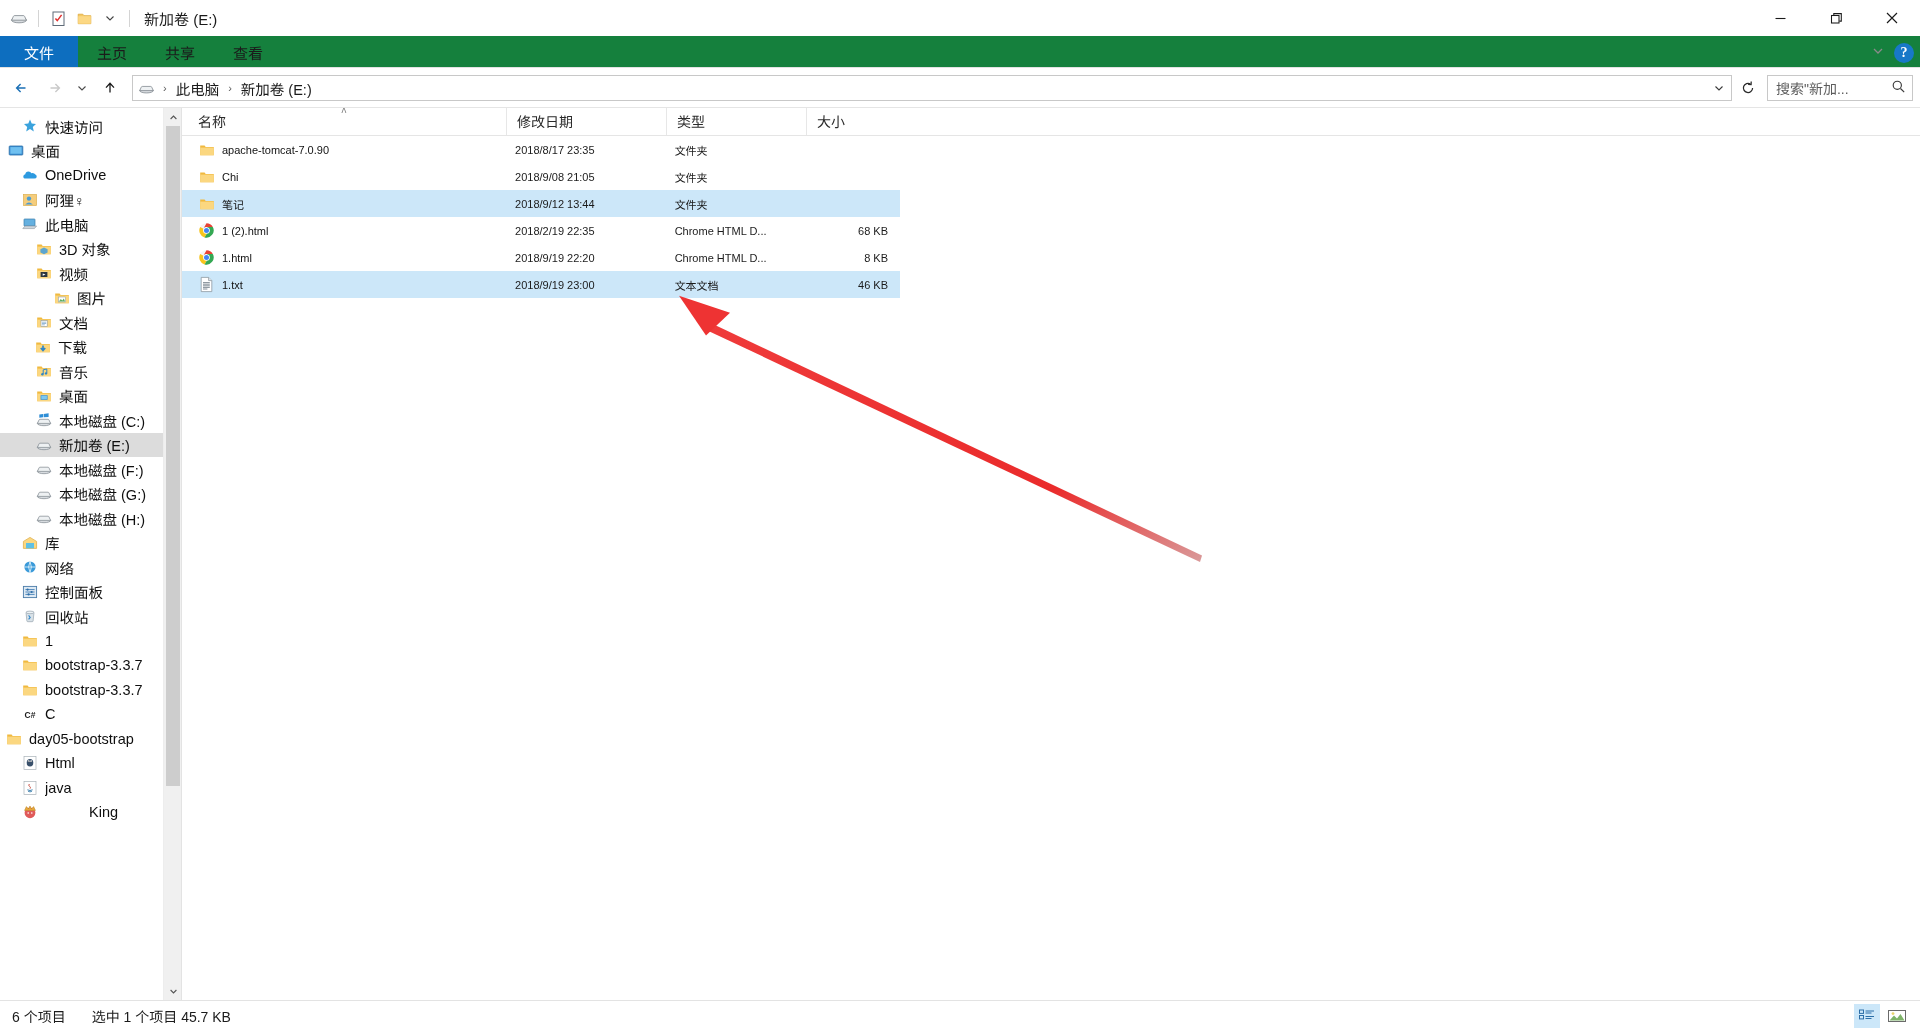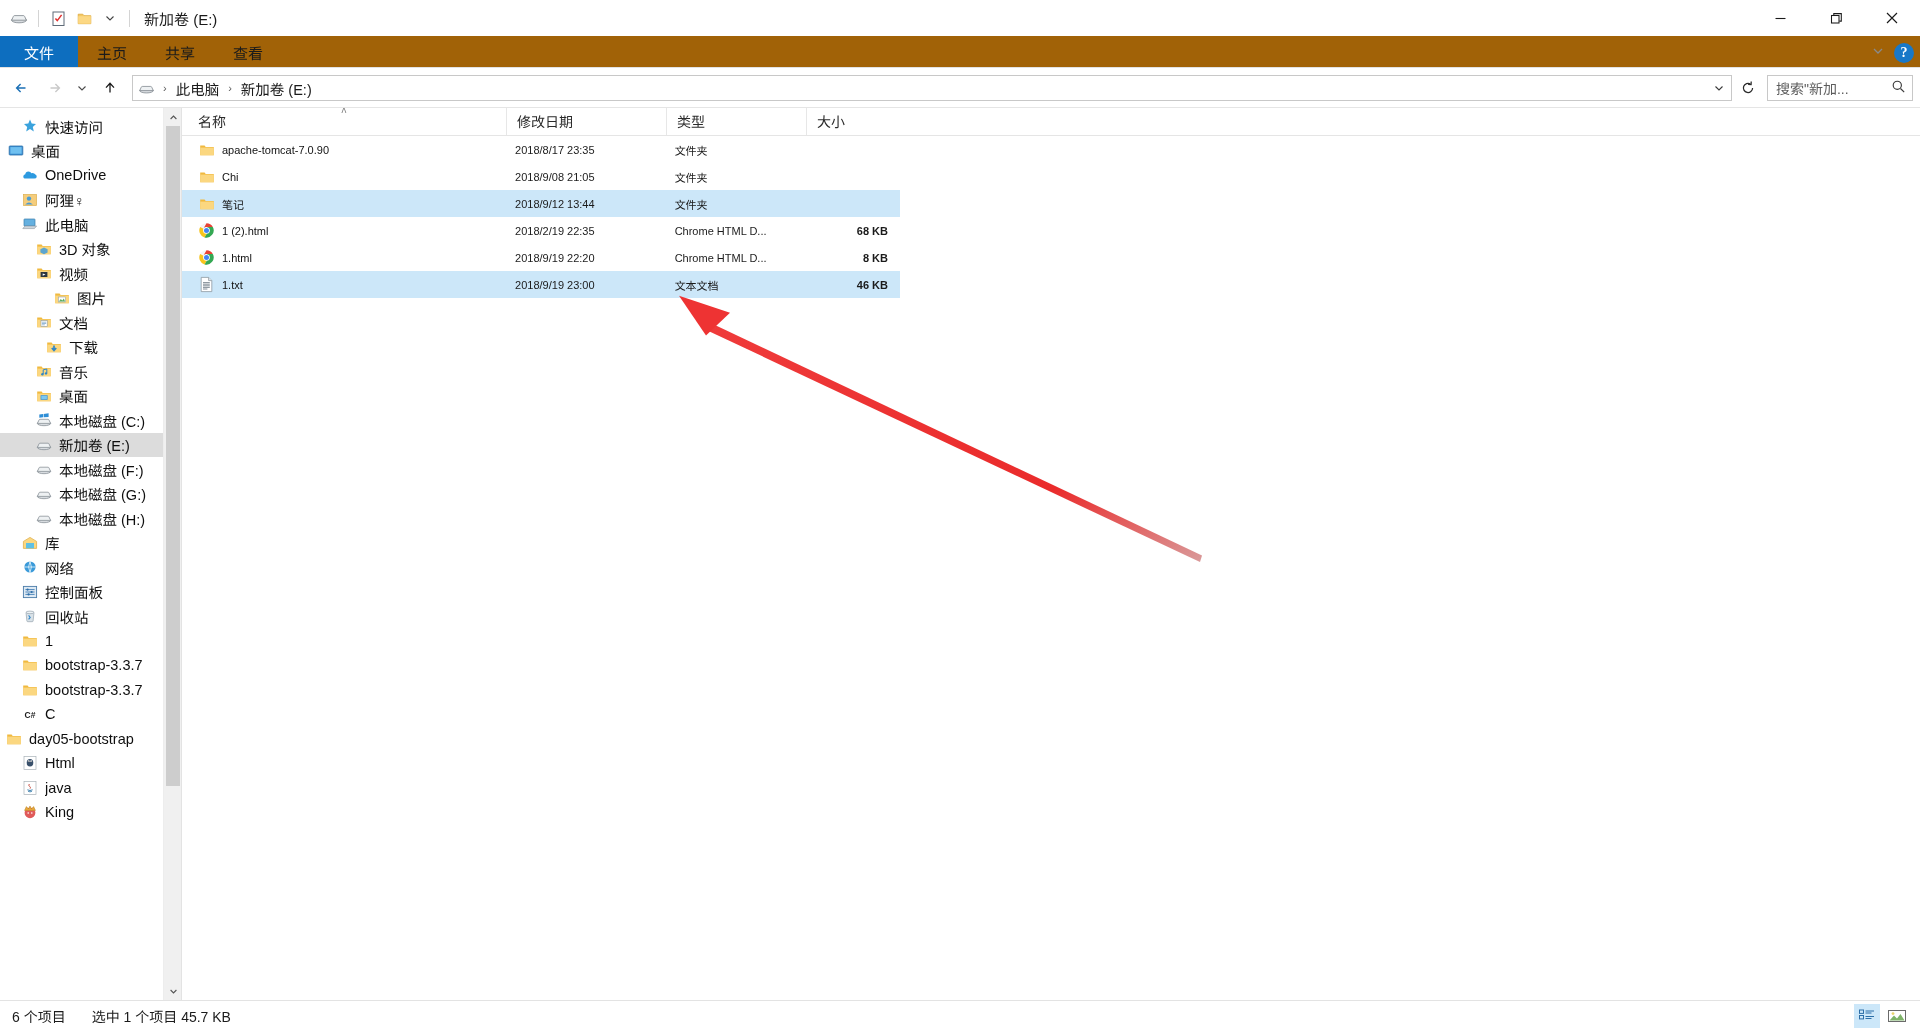--- a/index.html
+++ b/index.html
@@ -45,21 +45,21 @@
   }
   .wc {
     width: 56px; height: 36px;
     display: flex; align-items: center; justify-content: center;
   }
 
   
   .ribbon {
     height: 33px; min-height: 33px;
     display: flex; align-items: stretch;
-    background: #a16207;
+    background: #15803d;
     position: relative;
     border-bottom: 1px solid #ffffff;
   }
   .tab {
     padding: 0 19px;
     display: flex; align-items: center; justify-content: center;
     font-size: 15px; color: #1b1b1b;
     cursor: default;
     white-space: nowrap;
   }
@@ -235,21 +235,21 @@
   .row.selected { background: #cce7f9; }
   .cell { overflow: hidden; text-overflow: ellipsis; }
   .cell.c-name {
     width: 324px; padding-left: 16px;
     display: flex; align-items: center; gap: 7px;
   }
   .cell.c-date { width: 160px; padding-left: 10px; color: #1b1b1b; }
   .cell.c-type { width: 140px; padding-left: 10px; color: #1b1b1b; }
   .cell.c-size {
     width: 96px; padding-right: 12px;
-    text-align: right; color: #1b1b1b; font-weight: bold;
+    text-align: right; color: #1b1b1b;
   }
   .fico {
     width: 17px; min-width: 17px; height: 17px;
     display: flex; align-items: center; justify-content: center;
   }
 
   
   .annot {
     position: absolute; left: 0; top: 0;
     width: 100%; height: 100%;
@@ -490,21 +490,21 @@
             <span class="nico">
               <svg width="16" height="16" viewBox="0 0 16 16">
                 <path d="M1.2 3.6 h4.4 l1.1 1.4 h8.1 v8.2 h-13.6 z" fill="#f0b93f"></path>
                 <path d="M1.2 5.6 h13.6 v7.6 h-13.6 z" fill="#fbd780"></path>
                 <rect x="5" y="6.6" width="6.2" height="5.8" fill="#fff" stroke="#8e99a1" stroke-width="0.6"></rect>
                 <path d="M6 8.2 H10.2 M6 9.5 H10.2 M6 10.8 H8.8" stroke="#6d9cc4" stroke-width="0.7"></path>
               </svg>
             </span>
             <span class="nlabel">文档</span>
           </div>
-          <div class="navitem" style="padding-left: 44px;">
+          <div class="navitem" style="padding-left: 33px;">
             <span class="nico">
               <svg width="16" height="16" viewBox="0 0 16 16">
                 <path d="M1.2 3.6 h4.4 l1.1 1.4 h8.1 v8.2 h-13.6 z" fill="#f0b93f"></path>
                 <path d="M1.2 5.6 h13.6 v7.6 h-13.6 z" fill="#fbd780"></path>
                 <path d="M8 6.6 V10.2 M5.8 9 L8 11.4 L10.2 9" stroke="#2f86c8" stroke-width="1.7" fill="none"></path>
               </svg>
             </span>
             <span class="nlabel">下载</span>
           </div>
           <div class="navitem" style="padding-left: 34px;">
@@ -677,21 +677,21 @@
             <span class="nico">
               <svg width="16" height="16" viewBox="0 0 16 16">
                 <rect x="2" y="1.6" width="12" height="12.8" fill="#fff" stroke="#a9b2b8" stroke-width="0.7"></rect>
                 <path d="M7.3 4 Q6.2 5.4 7.6 6.4 Q9 7.4 8.1 8.6" fill="none" stroke="#c0392b" stroke-width="0.9"></path>
                 <path d="M5.4 9.8 Q8 11.2 10.6 9.8" fill="none" stroke="#3b7fae" stroke-width="1"></path>
                 <path d="M6.1 11.4 Q8 12.3 9.9 11.4" fill="none" stroke="#3b7fae" stroke-width="0.9"></path>
               </svg>
             </span>
             <span class="nlabel">java</span>
           </div>
-          <div class="navitem" style="padding-left: 20px;">
+          <div class="navitem" style="padding-left: 20px; gap: 44px;">
             <span class="nico">
               <svg width="16" height="16" viewBox="0 0 16 16">
                 <circle cx="8" cy="8.8" r="5.4" fill="#e05a5a"></circle>
                 <path d="M2.6 6.4 L4.4 2.6 L6.6 5 L8 2 L9.4 5 L11.6 2.6 L13.4 6.4 Z" fill="#e8a93c" stroke="#c0882a" stroke-width="0.6"></path>
                 <circle cx="6.2" cy="9" r="0.8" fill="#fff"></circle>
                 <circle cx="9.8" cy="9" r="0.8" fill="#fff"></circle>
               </svg>
             </span>
             <span class="nlabel">King</span>
           </div>

